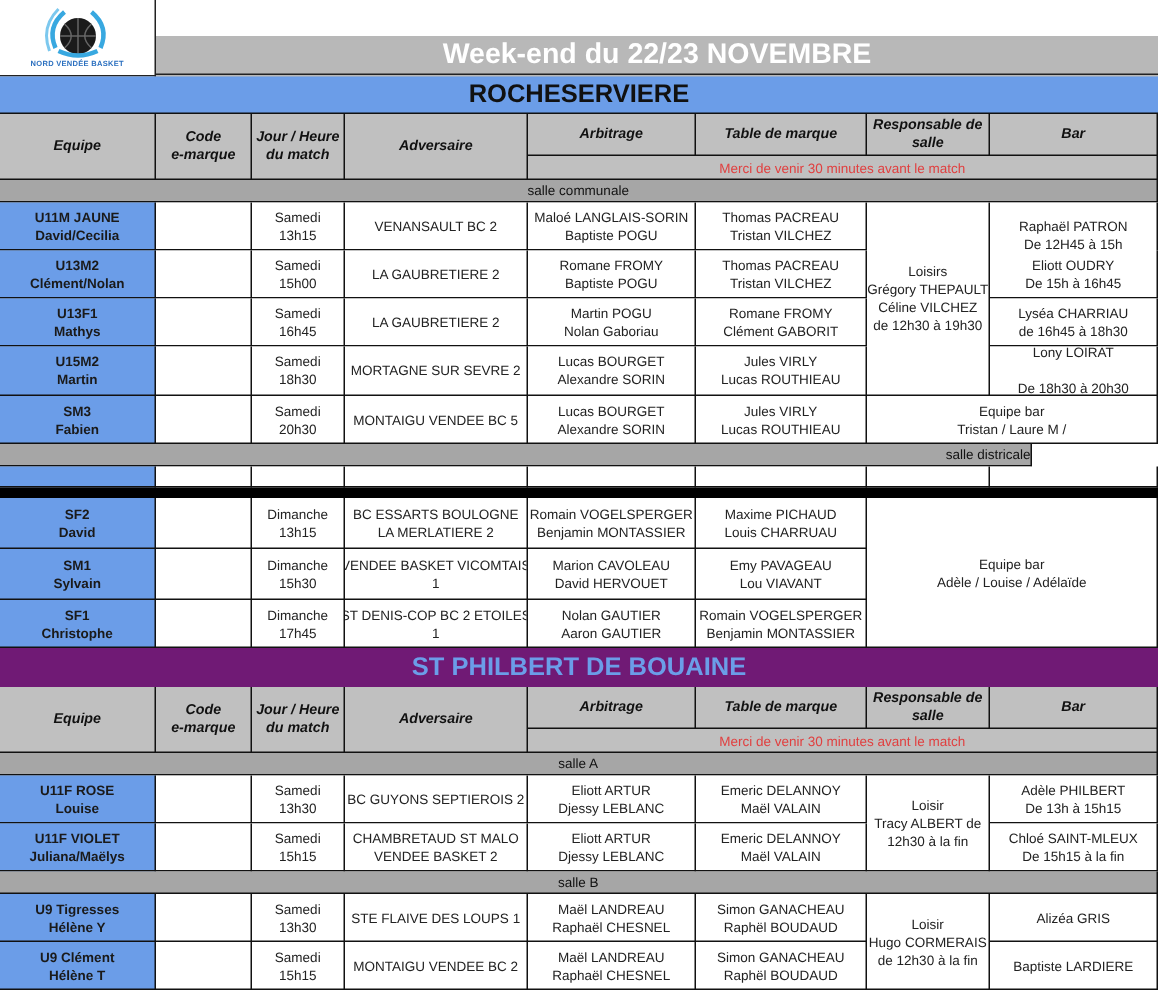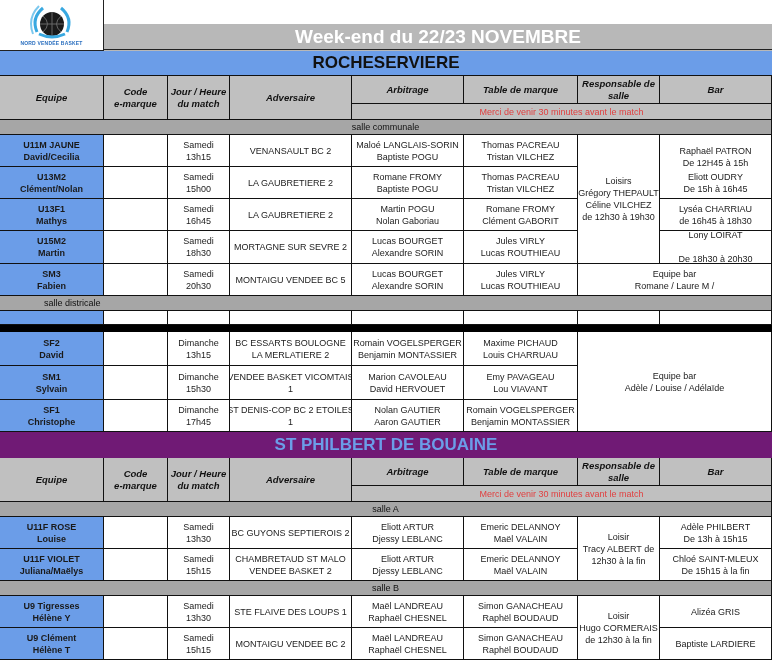--- a/index.html
+++ b/index.html
@@ -195,23 +195,23 @@
       <span>Lucas ROUTHIEAU</span>
     </div>
     <div class="cell" style="left: 578px; top: 135px; width: 82px; height: 129px;">
       <span>Loisirs</span>
       <span>Grégory THEPAULT</span>
       <span>Céline VILCHEZ</span>
       <span>de 12h30 à 19h30</span>
     </div>
     <div class="cell" style="left: 578px; top: 264px; width: 194px; height: 32px;">
       <span>Equipe bar</span>
-      <span>Romane / Laure M /</span>
-    </div>
-    <div class="cell salle" style="left: 0px; top: 296px; width: 772px; height: 15px; align-items: flex-start; padding-left: 44px;">
+      <span>Tristan / Laure M /</span>
+    </div>
+    <div class="cell salle" style="left: 0px; top: 296px; width: 688px; height: 15px; align-items: flex-end; padding-left: 44px;">
       <span>salle districale</span>
     </div>
     <div class="cell team" style="left: 0px; top: 311px; width: 104px; height: 14px;"></div>
     <div class="cell " style="left: 104px; top: 311px; width: 64px; height: 14px;"></div>
     <div class="cell " style="left: 168px; top: 311px; width: 62px; height: 14px;"></div>
     <div class="cell " style="left: 230px; top: 311px; width: 122px; height: 14px;"></div>
     <div class="cell " style="left: 352px; top: 311px; width: 112px; height: 14px;"></div>
     <div class="cell " style="left: 464px; top: 311px; width: 114px; height: 14px;"></div>
     <div class="cell " style="left: 578px; top: 311px; width: 82px; height: 14px;"></div>
     <div class="cell " style="left: 660px; top: 311px; width: 112px; height: 14px;"></div>

